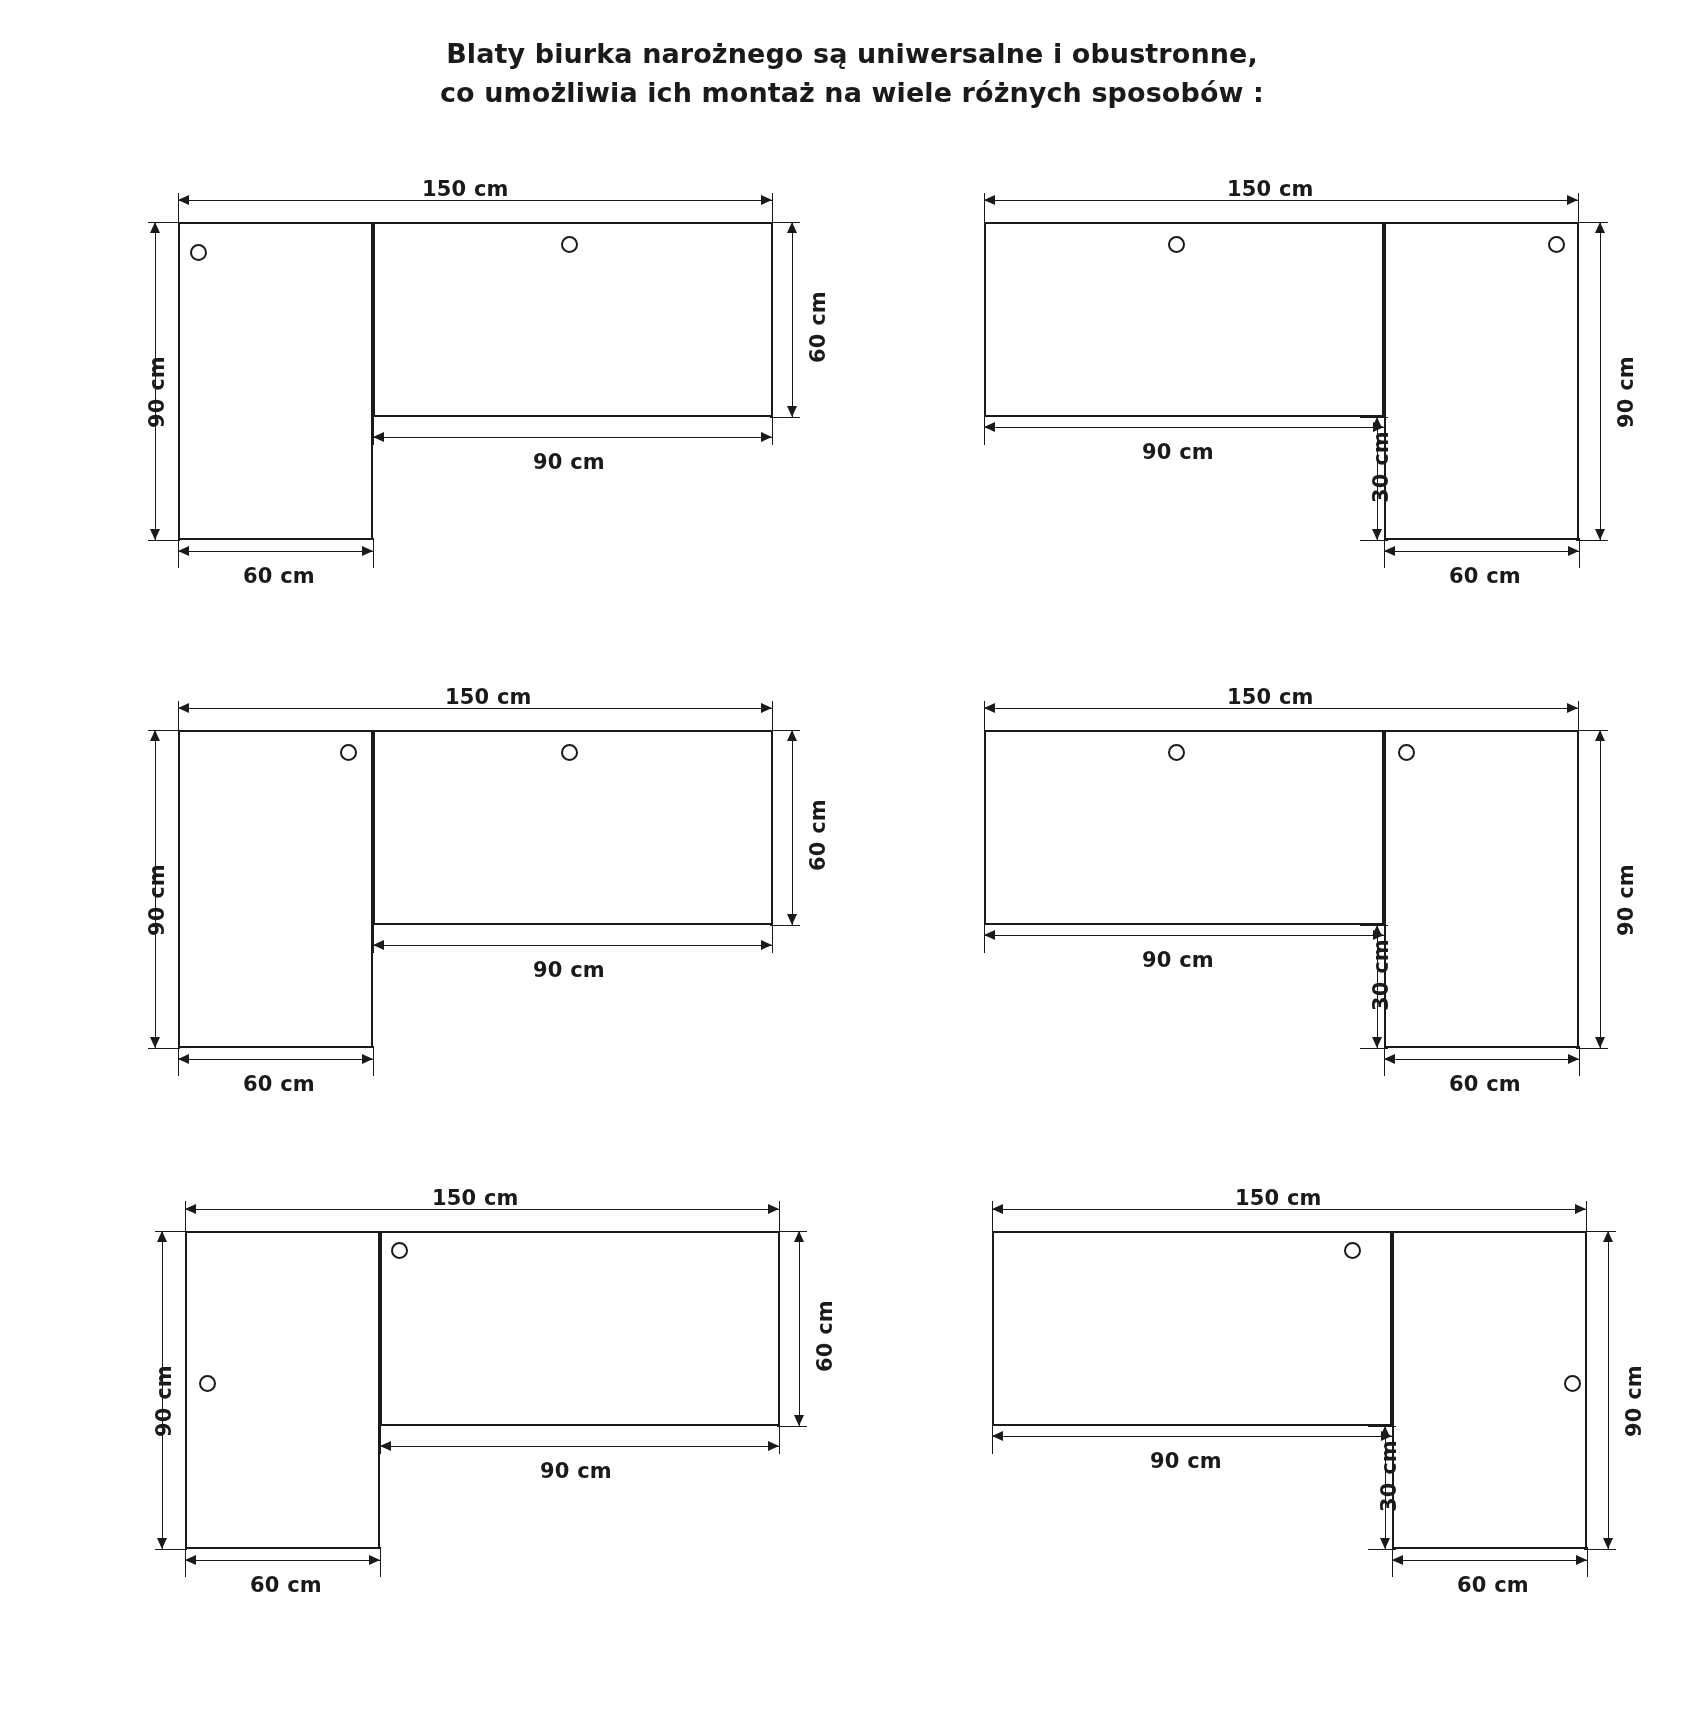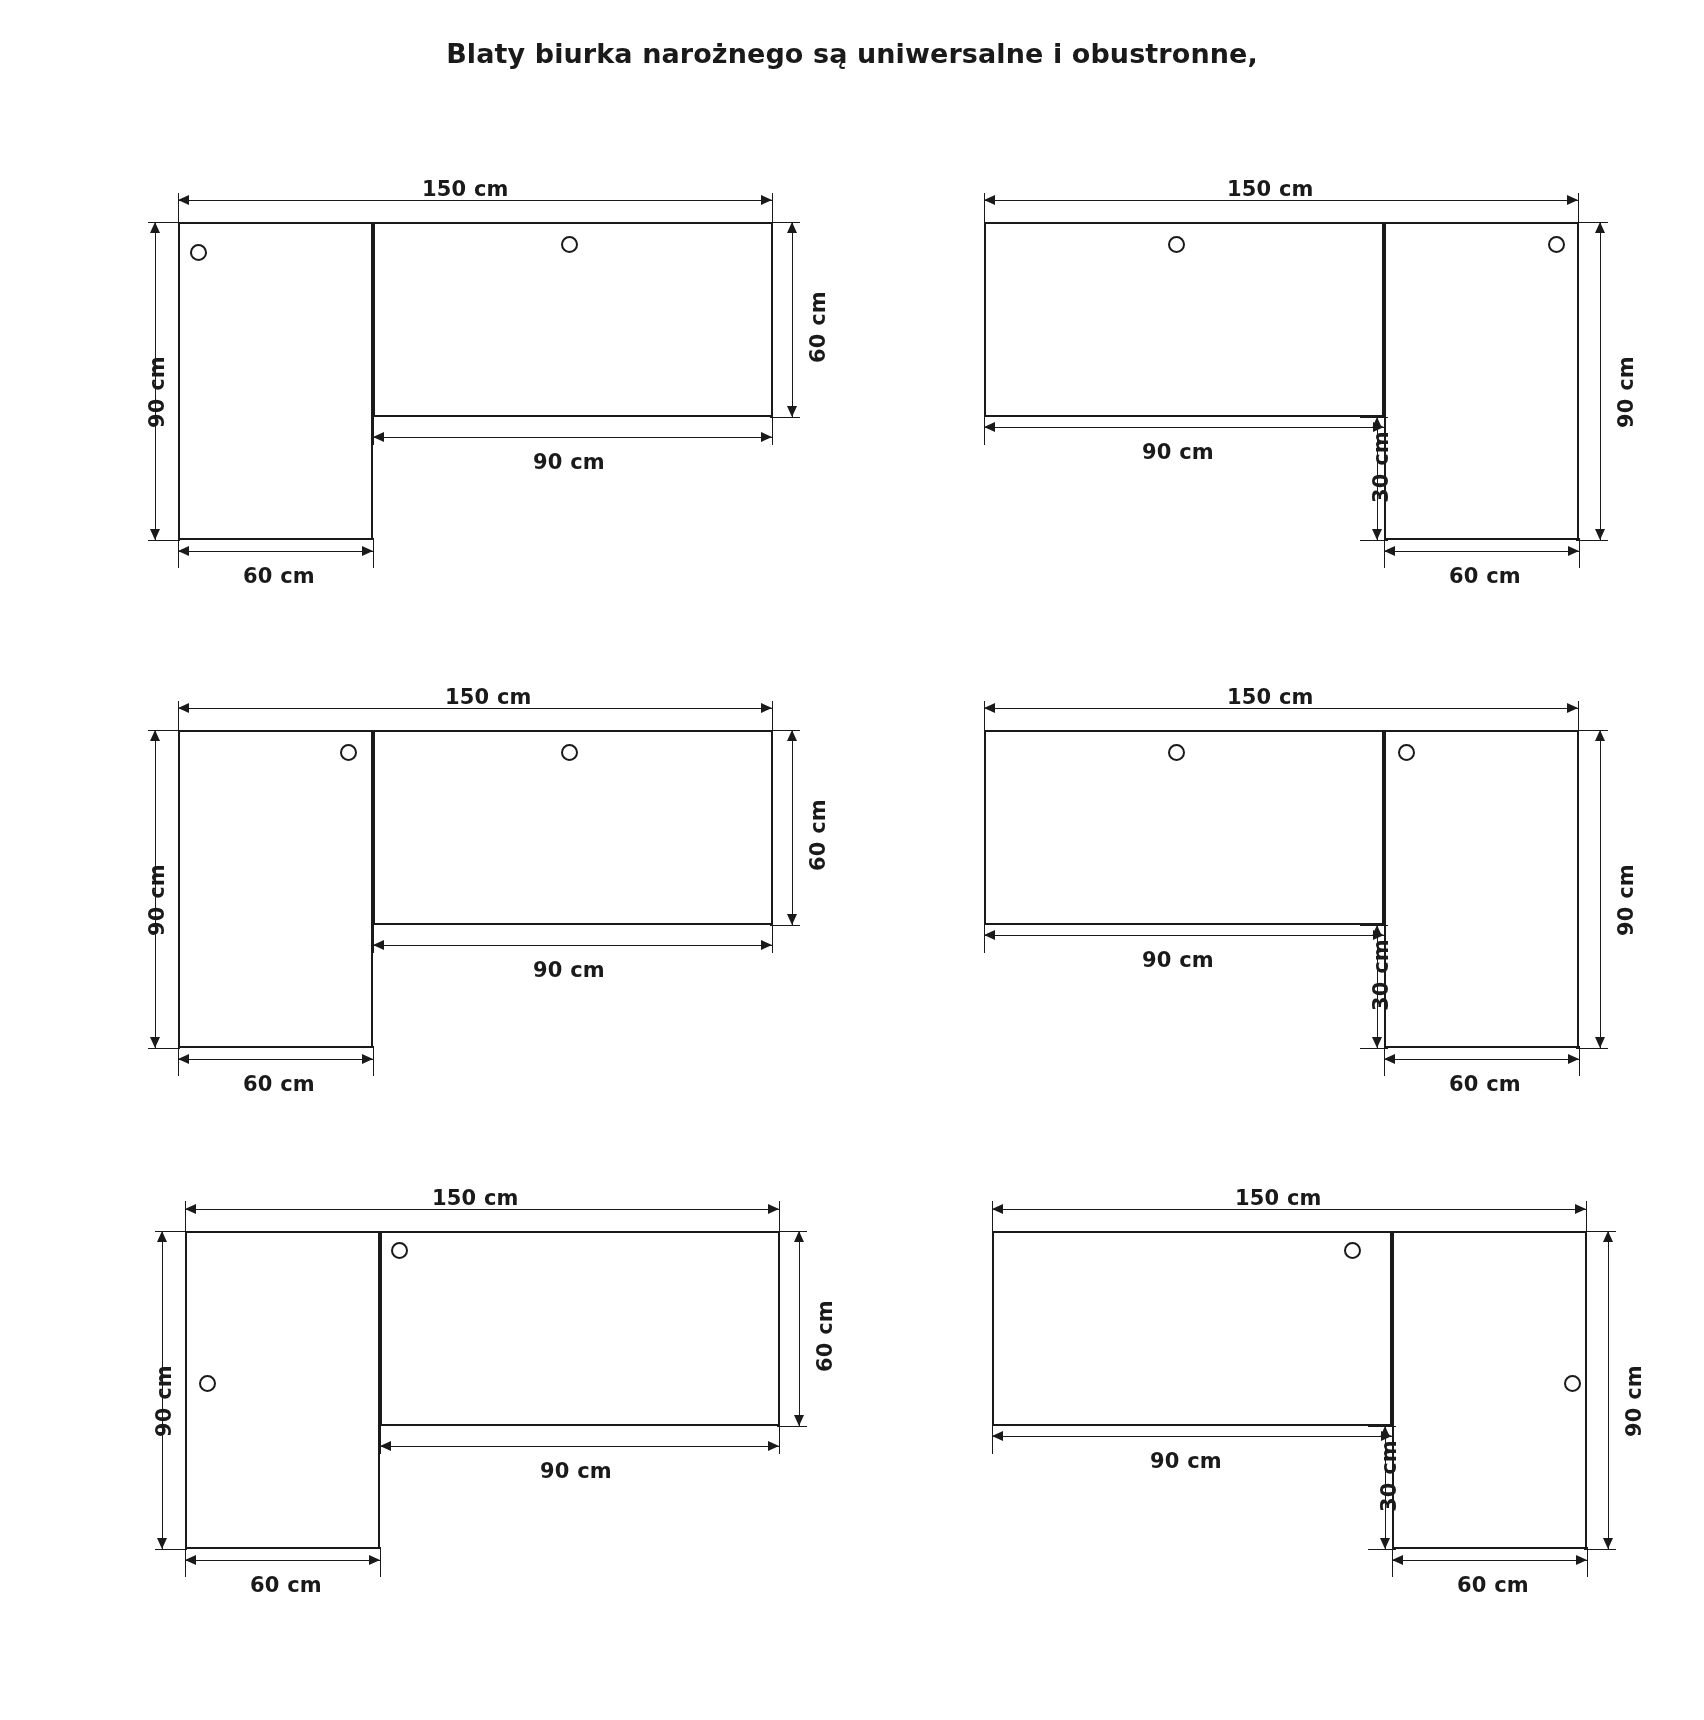--- a/index.html
+++ b/index.html
@@ -124,20 +124,21 @@
     letter-spacing: 0.2px;
     transform-origin: 0 0;
     transform: rotate(-90deg);
   }
 </style>
 </head>
 <body>
 
 <div class="title-block">
   <div>Blaty biurka narożnego są uniwersalne i obustronne,</div>
+  <div>co umożliwia ich montaż na wiele różnych sposobów :</div>
 </div>
 
 <div class="diagram" style="left:0;top:0;width:852px;height:580px;">
 
   <div class="panel" style="left:178px;top:222px;width:195px;height:318px;"></div>
   <div class="panel" style="left:373px;top:222px;width:400px;height:195px;"></div>
 
   <div class="hole" style="left:190px;top:244px;"></div>
   <div class="hole" style="left:561px;top:236px;"></div>
 

